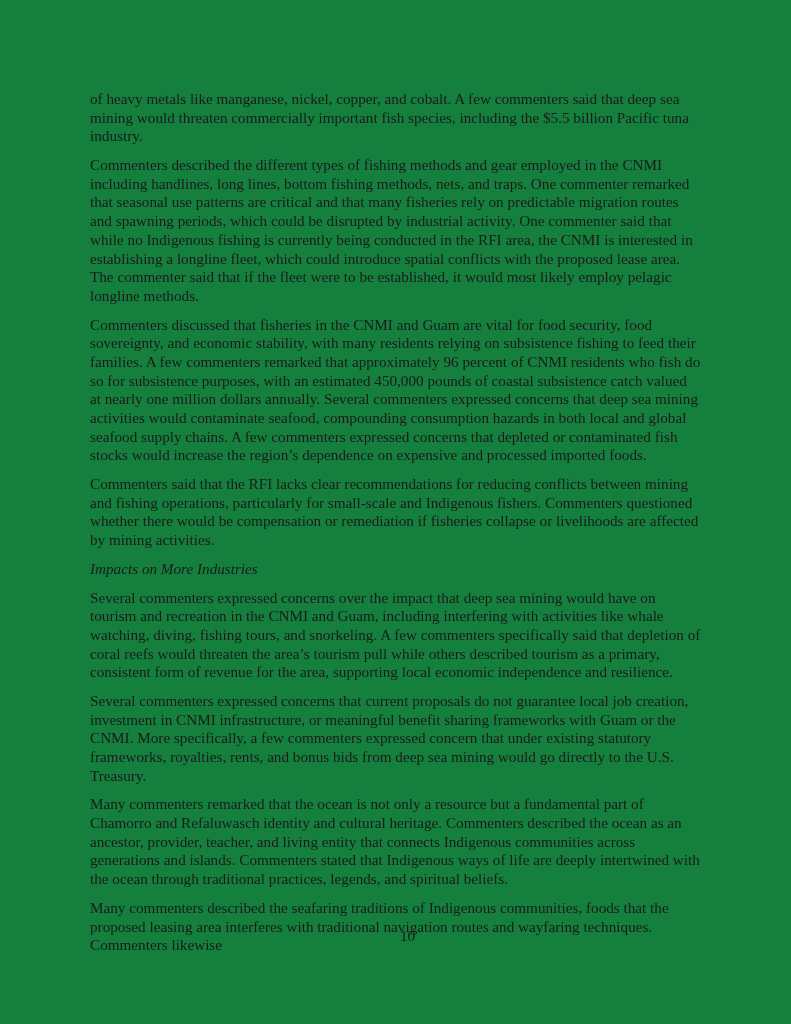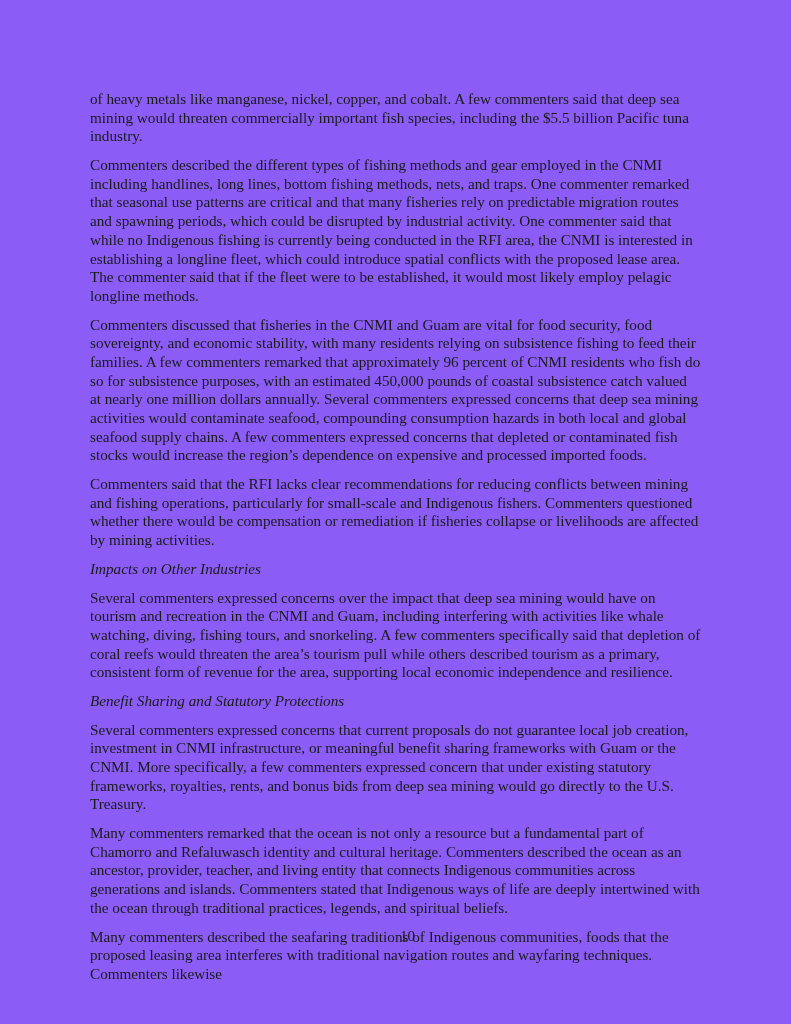--- a/index.html
+++ b/index.html
@@ -4,21 +4,21 @@
 <style>
   html, body {
     margin: 0;
     padding: 0;
     background: #ffffff;
   }
   .page {
     position: relative;
     width: 791px;
     height: 1024px;
-    background: #8b5cf6;
+    background: #15803d;
     color: #1a1a1a;
     font-family: "Liberation Serif", "DejaVu Serif", serif;
     font-size: 15.2px;
     line-height: 1.23;
     box-sizing: border-box;
     padding: 90px 90px 0 90px;
     overflow: hidden;
   }
   .body-text p {
     margin: 0 0 10px 0;
@@ -41,21 +41,20 @@
 </style>
 </head>
 <body>
 
 <div class="page">
   <div class="body-text">
     <p>of heavy metals like manganese, nickel, copper, and cobalt. A few commenters said that deep sea mining would threaten commercially important fish species, including the $5.5 billion Pacific tuna industry.</p>
     <p>Commenters described the different types of fishing methods and gear employed in the CNMI including handlines, long lines, bottom fishing methods, nets, and traps. One commenter remarked that seasonal use patterns are critical and that many fisheries rely on predictable migration routes and spawning periods, which could be disrupted by industrial activity. One commenter said that while no Indigenous fishing is currently being conducted in the RFI area, the CNMI is interested in establishing a longline fleet, which could introduce spatial conflicts with the proposed lease area. The commenter said that if the fleet were to be established, it would most likely employ pelagic longline methods.</p>
     <p>Commenters discussed that fisheries in the CNMI and Guam are vital for food security, food sovereignty, and economic stability, with many residents relying on subsistence fishing to feed their families. A few commenters remarked that approximately 96 percent of CNMI residents who fish do so for subsistence purposes, with an estimated 450,000 pounds of coastal subsistence catch valued at nearly one million dollars annually. Several commenters expressed concerns that deep sea mining activities would contaminate seafood, compounding consumption hazards in both local and global seafood supply chains. A few commenters expressed concerns that depleted or contaminated fish stocks would increase the region’s dependence on expensive and processed imported foods.</p>
     <p>Commenters said that the RFI lacks clear recommendations for reducing conflicts between mining and fishing operations, particularly for small-scale and Indigenous fishers. Commenters questioned whether there would be compensation or remediation if fisheries collapse or livelihoods are affected by mining activities.</p>
-    <h3>Impacts on Other Industries</h3>
+    <h3>Impacts on More Industries</h3>
     <p>Several commenters expressed concerns over the impact that deep sea mining would have on tourism and recreation in the CNMI and Guam, including interfering with activities like whale watching, diving, fishing tours, and snorkeling. A few commenters specifically said that depletion of coral reefs would threaten the area’s tourism pull while others described tourism as a primary, consistent form of revenue for the area, supporting local economic independence and resilience.</p>
-    <h3>Benefit Sharing and Statutory Protections</h3>
     <p>Several commenters expressed concerns that current proposals do not guarantee local job creation, investment in CNMI infrastructure, or meaningful benefit sharing frameworks with Guam or the CNMI. More specifically, a few commenters expressed concern that under existing statutory frameworks, royalties, rents, and bonus bids from deep sea mining would go directly to the U.S. Treasury.</p>
     <p>Many commenters remarked that the ocean is not only a resource but a fundamental part of Chamorro and Refaluwasch identity and cultural heritage. Commenters described the ocean as an ancestor, provider, teacher, and living entity that connects Indigenous communities across generations and islands. Commenters stated that Indigenous ways of life are deeply intertwined with the ocean through traditional practices, legends, and spiritual beliefs.</p>
     <p>Many commenters described the seafaring traditions of Indigenous communities, foods that the proposed leasing area interferes with traditional navigation routes and wayfaring techniques. Commenters likewise</p>
   </div>
   <div class="page-number">10</div>
 </div>
 
 </body></html>

